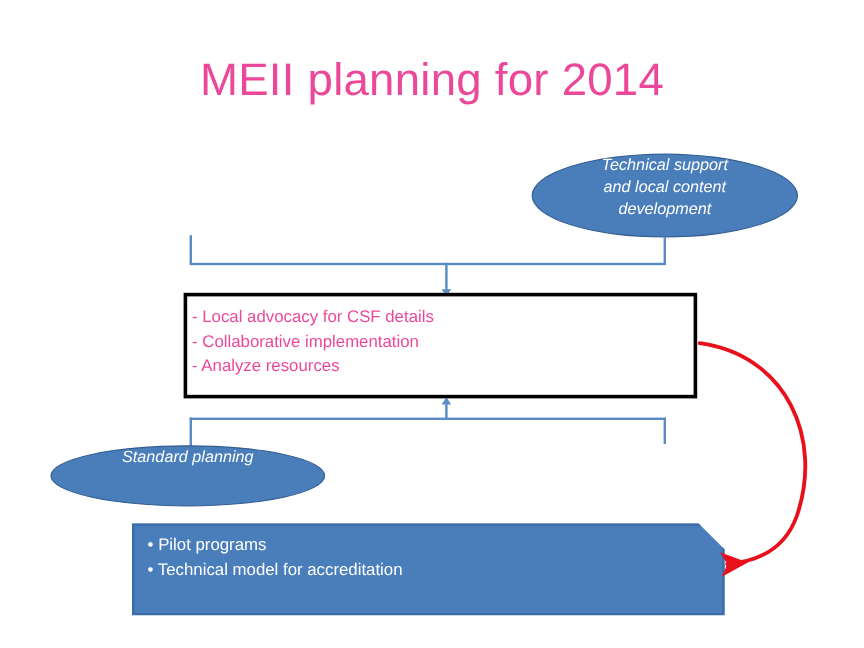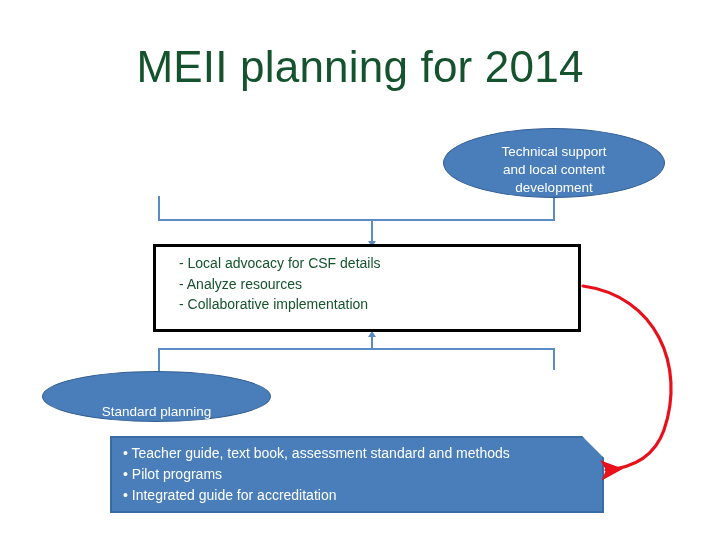--- a/index.html
+++ b/index.html
@@ -17,65 +17,66 @@
     height: 540px;
     background: #ffffff;
     overflow: hidden;
   }
   #slide-title {
     position: absolute;
     left: 0;
     top: 46px;
     width: 720px;
     text-align: center;
-    font-size: 44px;
+    font-size: 38px;
     font-weight: 400;
-    color: #14532d;
+    color: #ec4899;
     letter-spacing: 0.2px;
     line-height: 42px;
     white-space: nowrap;
   }
 
   
   .ellipse {
     position: absolute;
     box-sizing: border-box;
     border-radius: 50%;
     background: #4A7EBB;
     border: 1.6px solid #345E92;
     color: #FFFFFF;
     display: flex;
-    align-items: flex-end;
+    align-items: flex-start;
     justify-content: center;
     text-align: center;
     font-size: 13.5px;
     line-height: 18px;
     padding: 0 14px;
+    font-style: italic;
   }
   .ellipse .etext { display: block; width: 100%; white-space: pre-line; }
 
   #ellipse-teacher-capacity { left: 48px;  top: 139px; width: 223px; height: 57px; }
   #ellipse-technical-support { left: 443px; top: 128px; width: 222px; height: 70px; }
   #ellipse-standard-assurance { left: 42px;  top: 371px; width: 229px; height: 51px; }
   #ellipse-networking { left: 443px; top: 366px; width: 222px; height: 70px; }
 
   
   #central-box {
     position: absolute;
     left: 153px;
     top: 244px;
     width: 428px;
     height: 88px;
     box-sizing: border-box;
     background: #FFFFFF;
     border: 3px solid #000000;
-    color: #14532d;
+    color: #ec4899;
     font-size: 14px;
     line-height: 20.5px;
-    padding: 6px 0 0 23px;
+    padding: 6px 0 0 4px;
   }
   #central-box .dash-line { white-space: nowrap; }
 
   
   #bottom-box {
     position: absolute;
     left: 110px;
     top: 436px;
     width: 494px;
     height: 77px;
@@ -164,28 +165,27 @@
 development</span>
   </div>
 
   <div class="ellipse" id="ellipse-standard-assurance">
     <span class="etext">Standard planning</span>
   </div>
 
 
   <div id="central-box">
     <div class="dash-line">- Local advocacy for CSF details</div>
+    <div class="dash-line">- Collaborative implementation</div>
     <div class="dash-line">- Analyze resources</div>
-    <div class="dash-line">- Collaborative implementation</div>
   </div>
 
   <div id="bottom-box">
-    <div class="bullet-line">• Teacher guide, text book, assessment standard and methods</div>
     <div class="bullet-line">• Pilot programs</div>
-    <div class="bullet-line">• Integrated guide for accreditation</div>
+    <div class="bullet-line">• Technical model for accreditation</div>
   </div>
 
   <svg id="red-arrow" viewBox="0 0 150 220" width="150" height="220">
     <defs>
       <marker id="redhead" markerWidth="7" markerHeight="7" refX="5.4" refY="3.5" orient="auto" markerUnits="strokeWidth">
         <path d="M0,3.5 L7,0.3 L5.4,3.5 L7,6.7 Z" fill="#E8101A"></path>
       </marker>
     </defs>
     <path d="M 23 16 C 96 26, 126 96, 104 160 C 94 188, 72 198, 46 200" fill="none" stroke="#E8101A" stroke-width="3.2" stroke-linecap="round" marker-end="url(#redhead)"></path>
   </svg>

